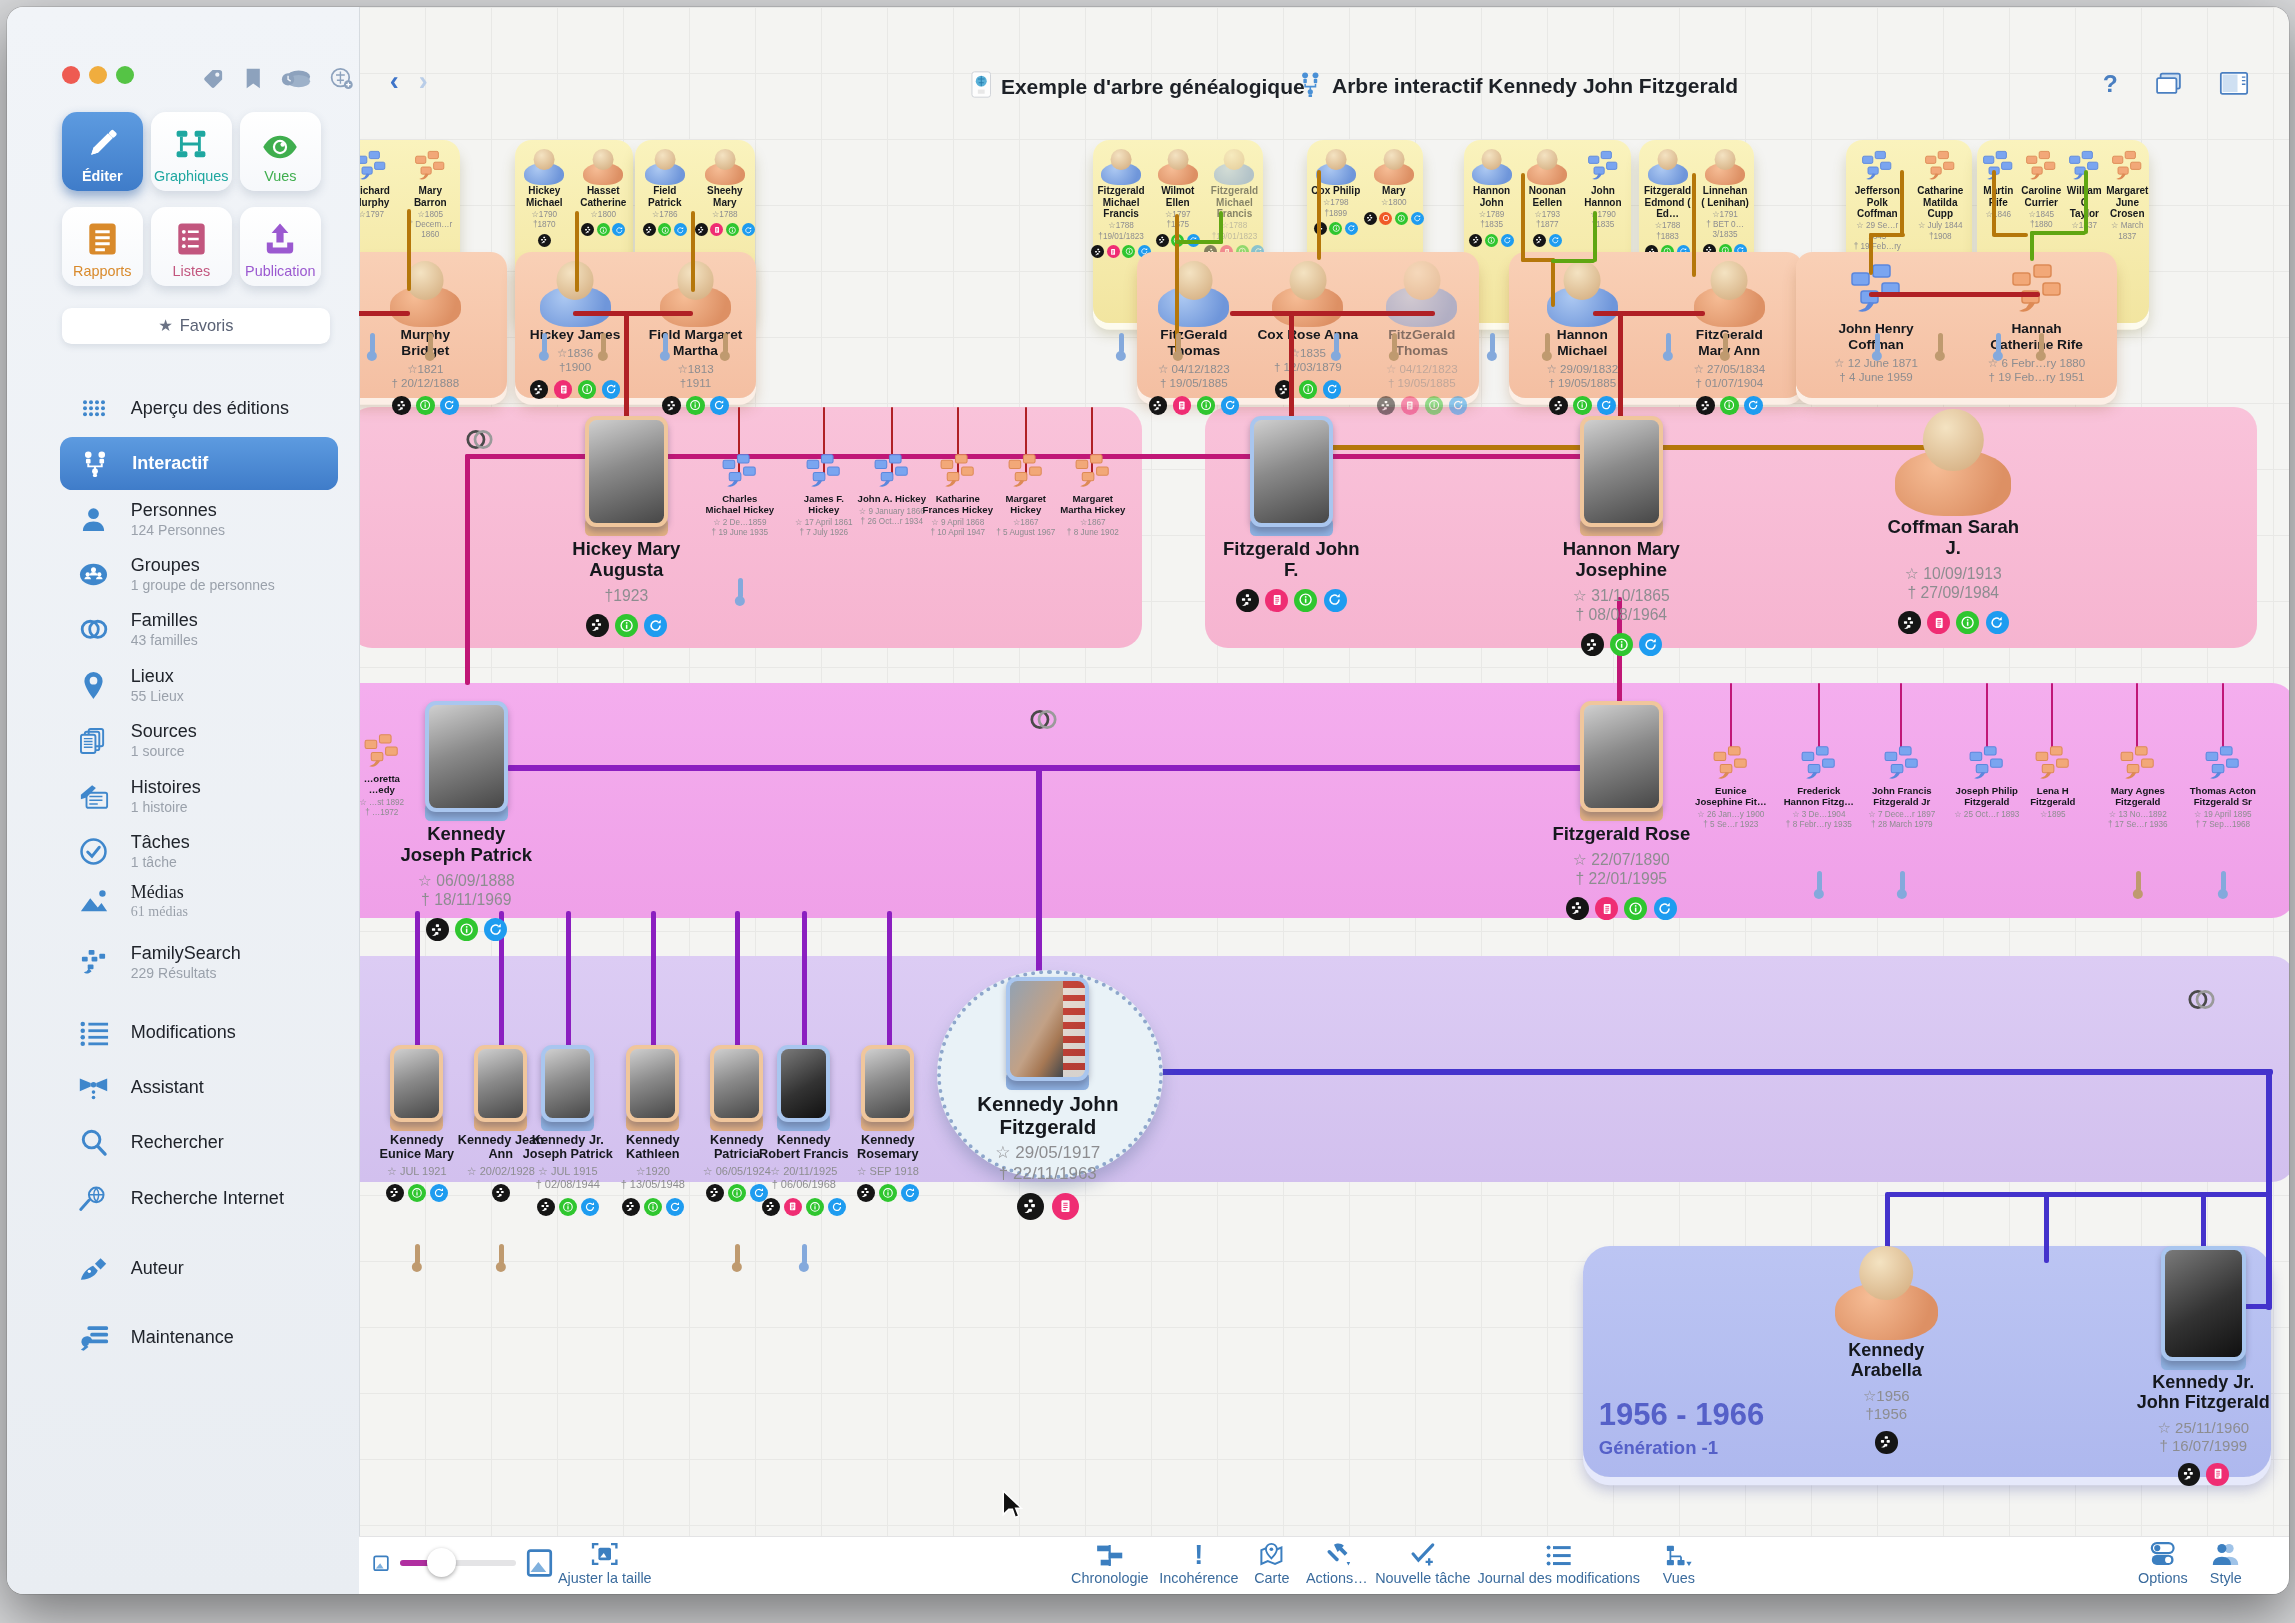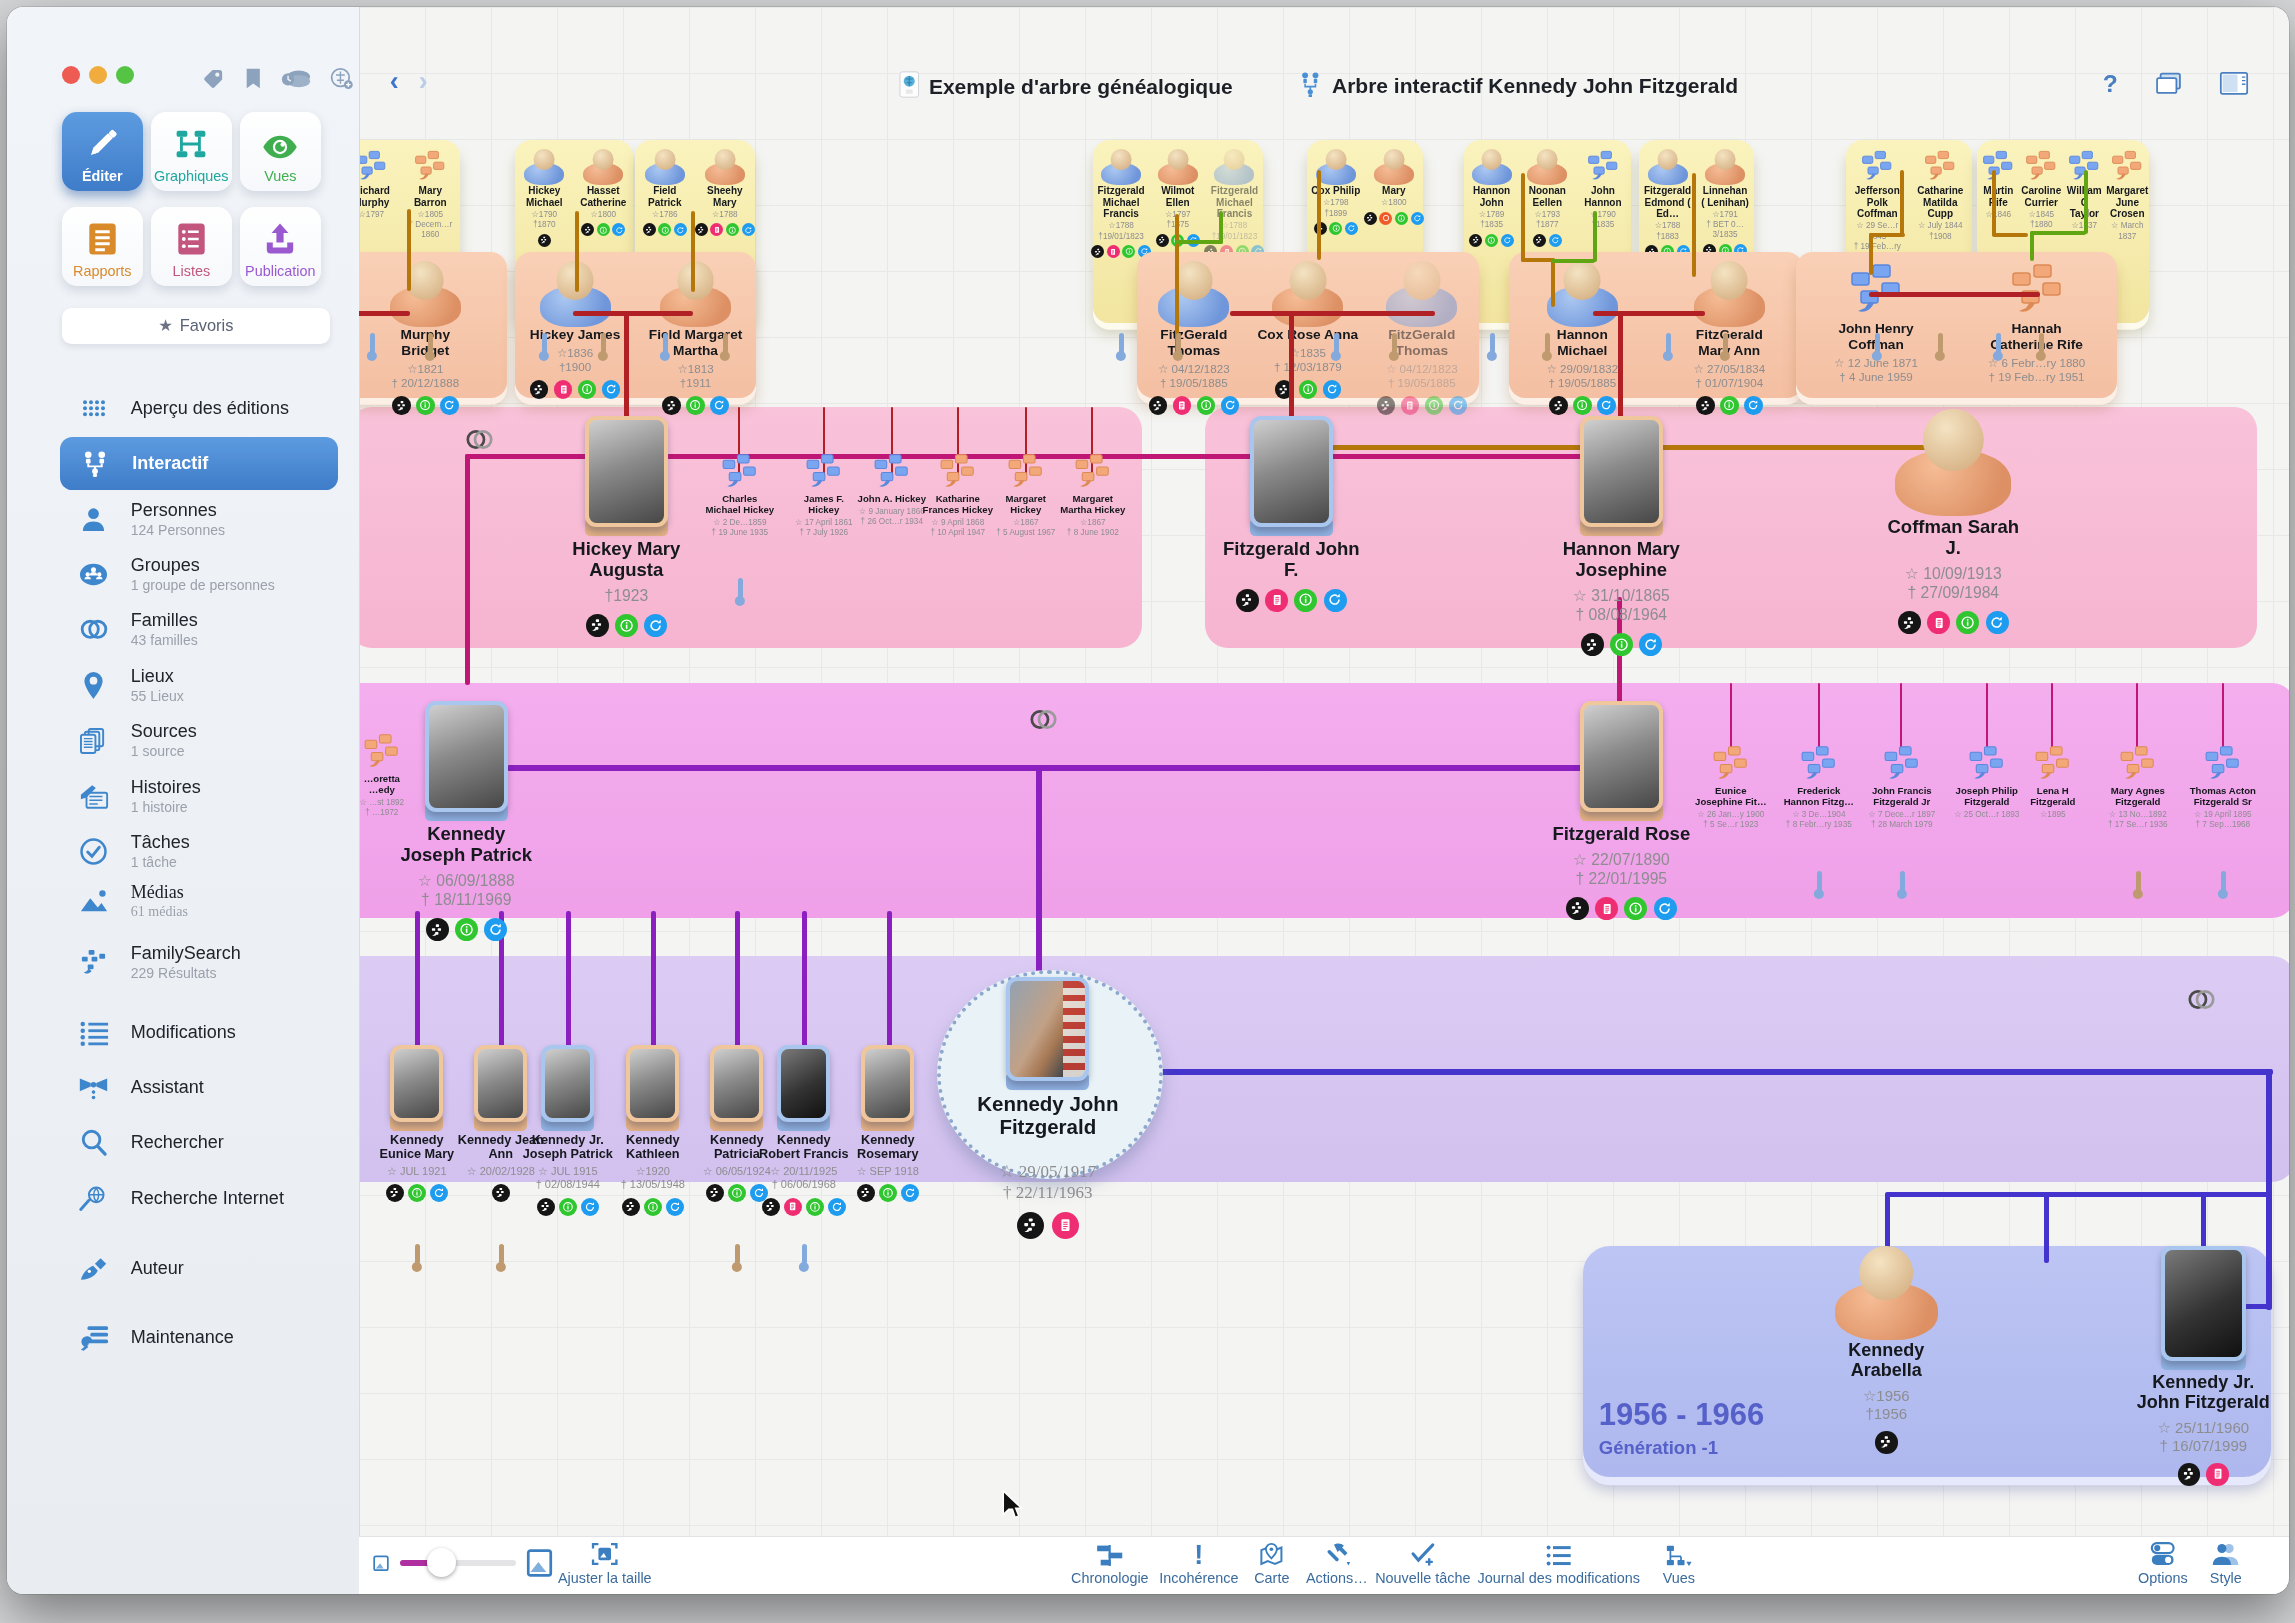--- a/index.html
+++ b/index.html
@@ -78,21 +78,21 @@
   
   .v-xs{width:56px;} .v-xs .pname{font-size:10px;} .v-xs .pdates{font-size:8.2px;margin-top:1.4px;}
   .v-xs .badges{gap:2.7px;margin-top:3.4px;} .v-xs .badge{width:13px;height:13px;}
   .v-xo{width:137px;} .v-xo .pname{font-size:13.7px;} .v-xo .pdates{font-size:11.6px;}
   .v-xo .badges{gap:5.5px;} .v-xo .badge{width:18.5px;height:18.5px;}
   .v-mini{width:104px;} .v-mini .pname{font-size:9.6px;} .v-mini .pdates{font-size:8.2px;}
   .v-lg{width:185px;} .v-lg .pname{font-size:18.5px;} .v-lg .pdates{font-size:15.7px;margin-top:5.5px;}
   .v-lg .badges{gap:6.2px;margin-top:8.2px;} .v-lg .badge{width:23px;height:23px;}
   .v-sib{width:120px;} .v-sib .pname{font-size:12.7px;} .v-sib .pdates{font-size:11px;}
   .v-sib .badges{gap:4.1px;} .v-sib .badge{width:18px;height:18px;}
-  .v-focus{width:212px;} .v-focus .pname{font-size:20.5px;} .v-focus .pdates{font-size:17px;margin-top:22px;font-family:Liberation Serif, serif;}
+  .v-focus{width:212px;} .v-focus .pname{font-size:20.5px;} .v-focus .pdates{font-size:17px;margin-top:3px;}
   .v-focus .badges{gap:8.2px;margin-top:8.2px;} .v-focus .badge{width:27px;height:27px;}
   .v-box{width:181px;} .v-box .pname{font-size:18px;} .v-box .pdates{font-size:15px;margin-top:5.5px;}
   .v-box .badges{gap:6.2px;margin-top:6.8px;} .v-box .badge{width:22.6px;height:22.6px;}
   
   .nav-chevron{position:absolute;top:59px;font-size:27px;font-weight:700;}
   #title1,#title2{position:absolute;top:64px;font-size:21px;font-weight:700;color:#1d2127;display:flex;align-items:center;gap:9.6px;z-index:6;}
   #trights{position:absolute;top:63px;right:40px;display:flex;gap:36px;align-items:center;color:#4a7fc1;z-index:6;}
   
   #bottombar{position:absolute;left:352px;right:0;bottom:0;height:57px;background:#fff;border-top:0.7px solid #e3e3e5;z-index:8;}
   .tb-item{position:absolute;transform:translateX(-50%);text-align:center;color:#3a6b9d;}
@@ -2633,21 +2633,21 @@
             <div class="txt">
               <div class="lab">Maintenance</div>
             </div>
           </div>
         </div>
     </div>
 
     <span class="nav-chevron" style="left:383px;color:#3e74c9;">‹</span>
     <span class="nav-chevron" style="left:412px;color:#b9cde8;">›</span>
 
-    <div id="title1" style="left:892px;">
+    <div id="title1" style="left:964px;">
       <span><svg width="20.5" height="27" viewBox="0 0 24 32">
             <rect x="1" y="1" width="22" height="30" rx="3" fill="#fdfdfd" stroke="#c8ccd2"></rect>
             <circle cx="12" cy="12" r="6.5" fill="#58b0d8"></circle>
             <path d="M12 6v12M8 9.5h8M9 14h6" stroke="#2a7fae" stroke-width="1.2"></path>
             <rect x="8" y="22" width="8" height="5" fill="#e8e8e8"></rect>
           </svg></span>
       <span>Exemple d'arbre généalogique</span>
     </div>
     <div id="title2" style="left:1291px;">
       <span><svg width="24.6" height="26" viewBox="0 0 28 30">

